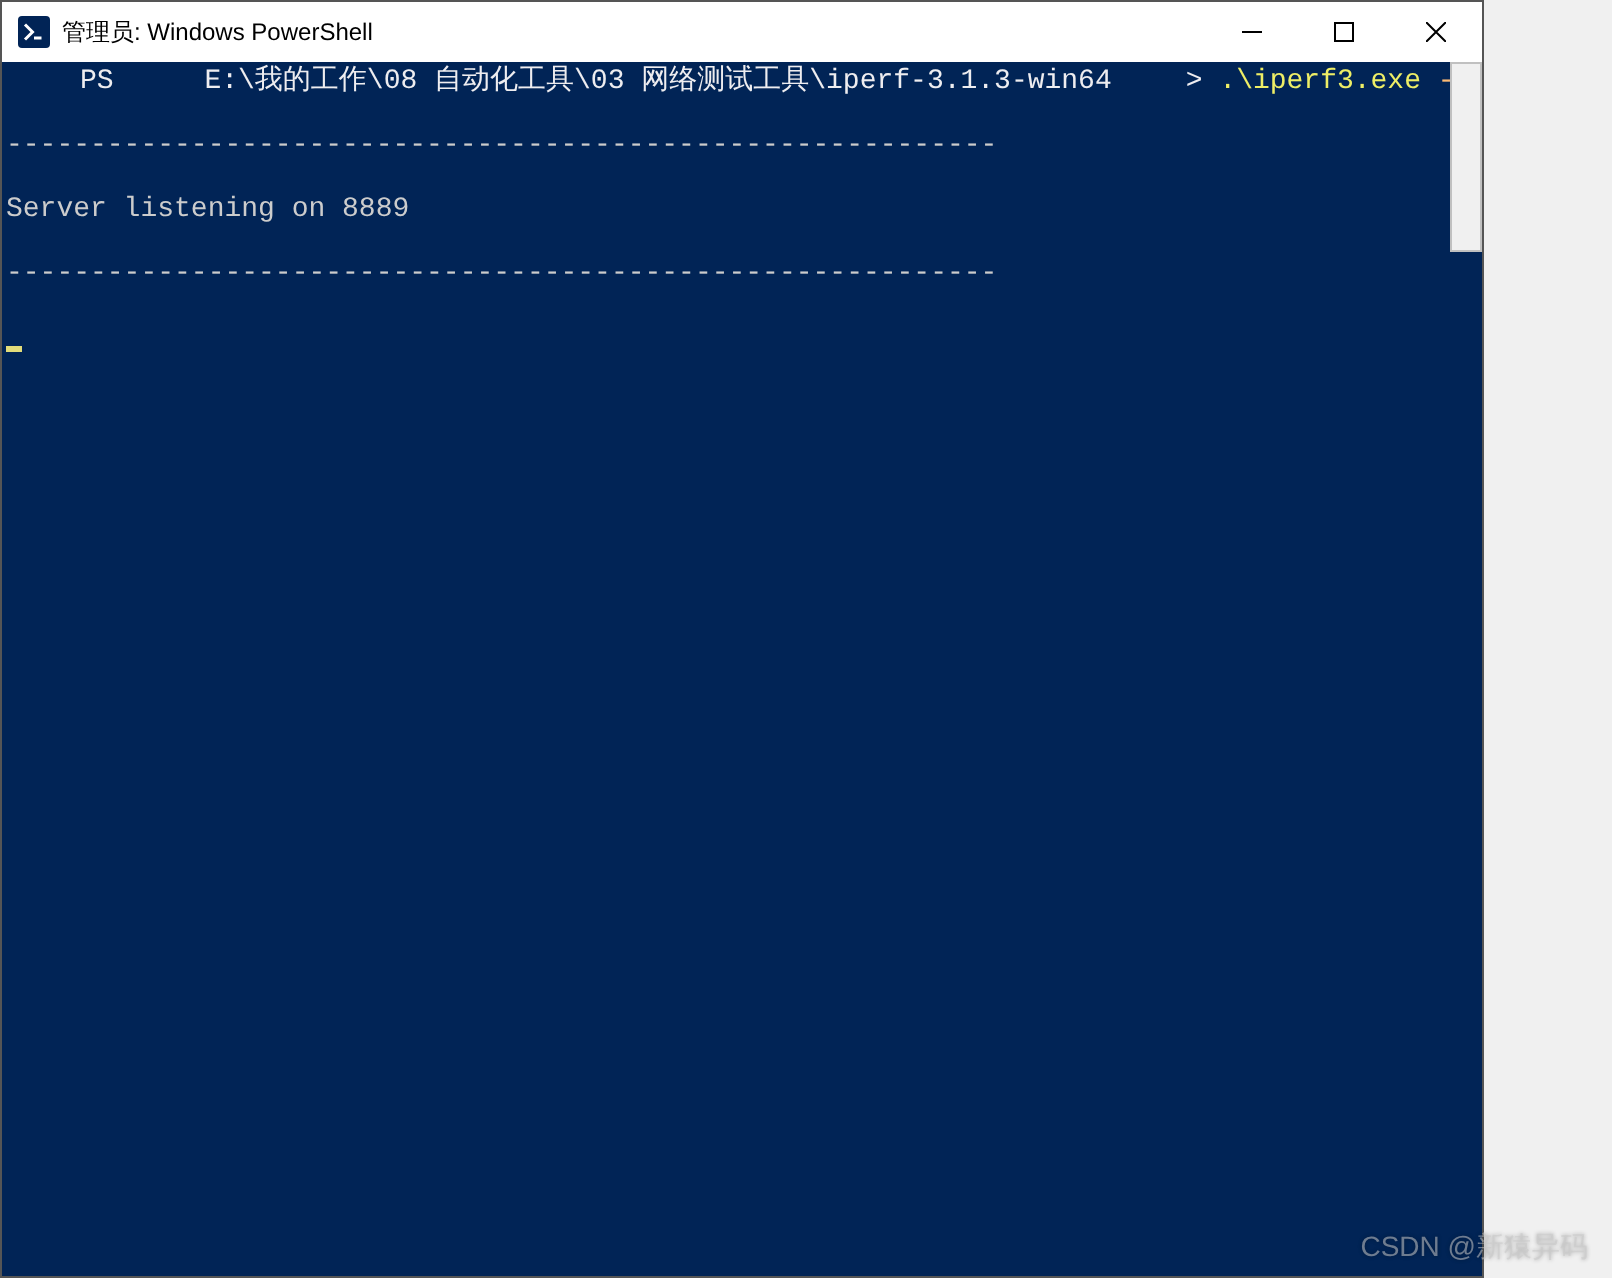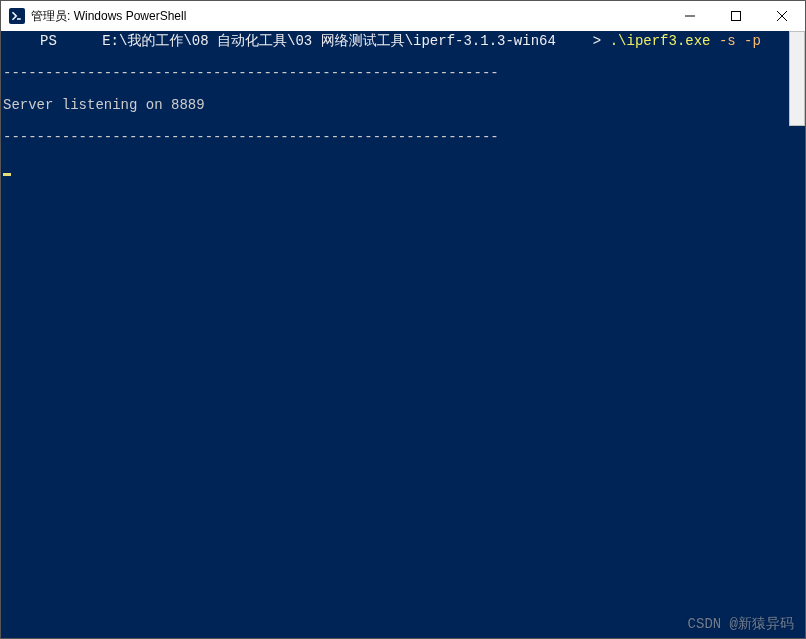--- a/index.html
+++ b/index.html
@@ -9,21 +9,21 @@
     }
     body {
       width: 806px;
       height: 639px;
       font-family: "Microsoft YaHei", "Segoe UI", sans-serif;
       background: #f0f0f0;
       overflow: hidden;
       position: relative;
     }
     .window {
-      width: 806px;
+      width: 742px;
       height: 639px;
       background: #ffffff;
       border: 1px solid #555;
       display: flex;
       flex-direction: column;
     }
     .titlebar {
       height: 30px;
       background: #ffffff;
       display: flex;
@@ -117,21 +117,21 @@
     .divider-line {
       color: #cccccc;
       letter-spacing: 0;
     }
     .watermark {
       position: absolute;
       right: 12px;
       bottom: 6px;
       font-size: 14px;
       color: rgba(200,200,200,0.55);
-      font-family: Liberation Mono, monospace;
+      font-family: Liberation Sans, sans-serif;
       pointer-events: none;
       text-shadow: 0 0 2px rgba(0,0,0,0.3);
       text-align: center;
     }
   </style>
 </head>
 <body>
 
 <div class="window">
   <div class="titlebar">

